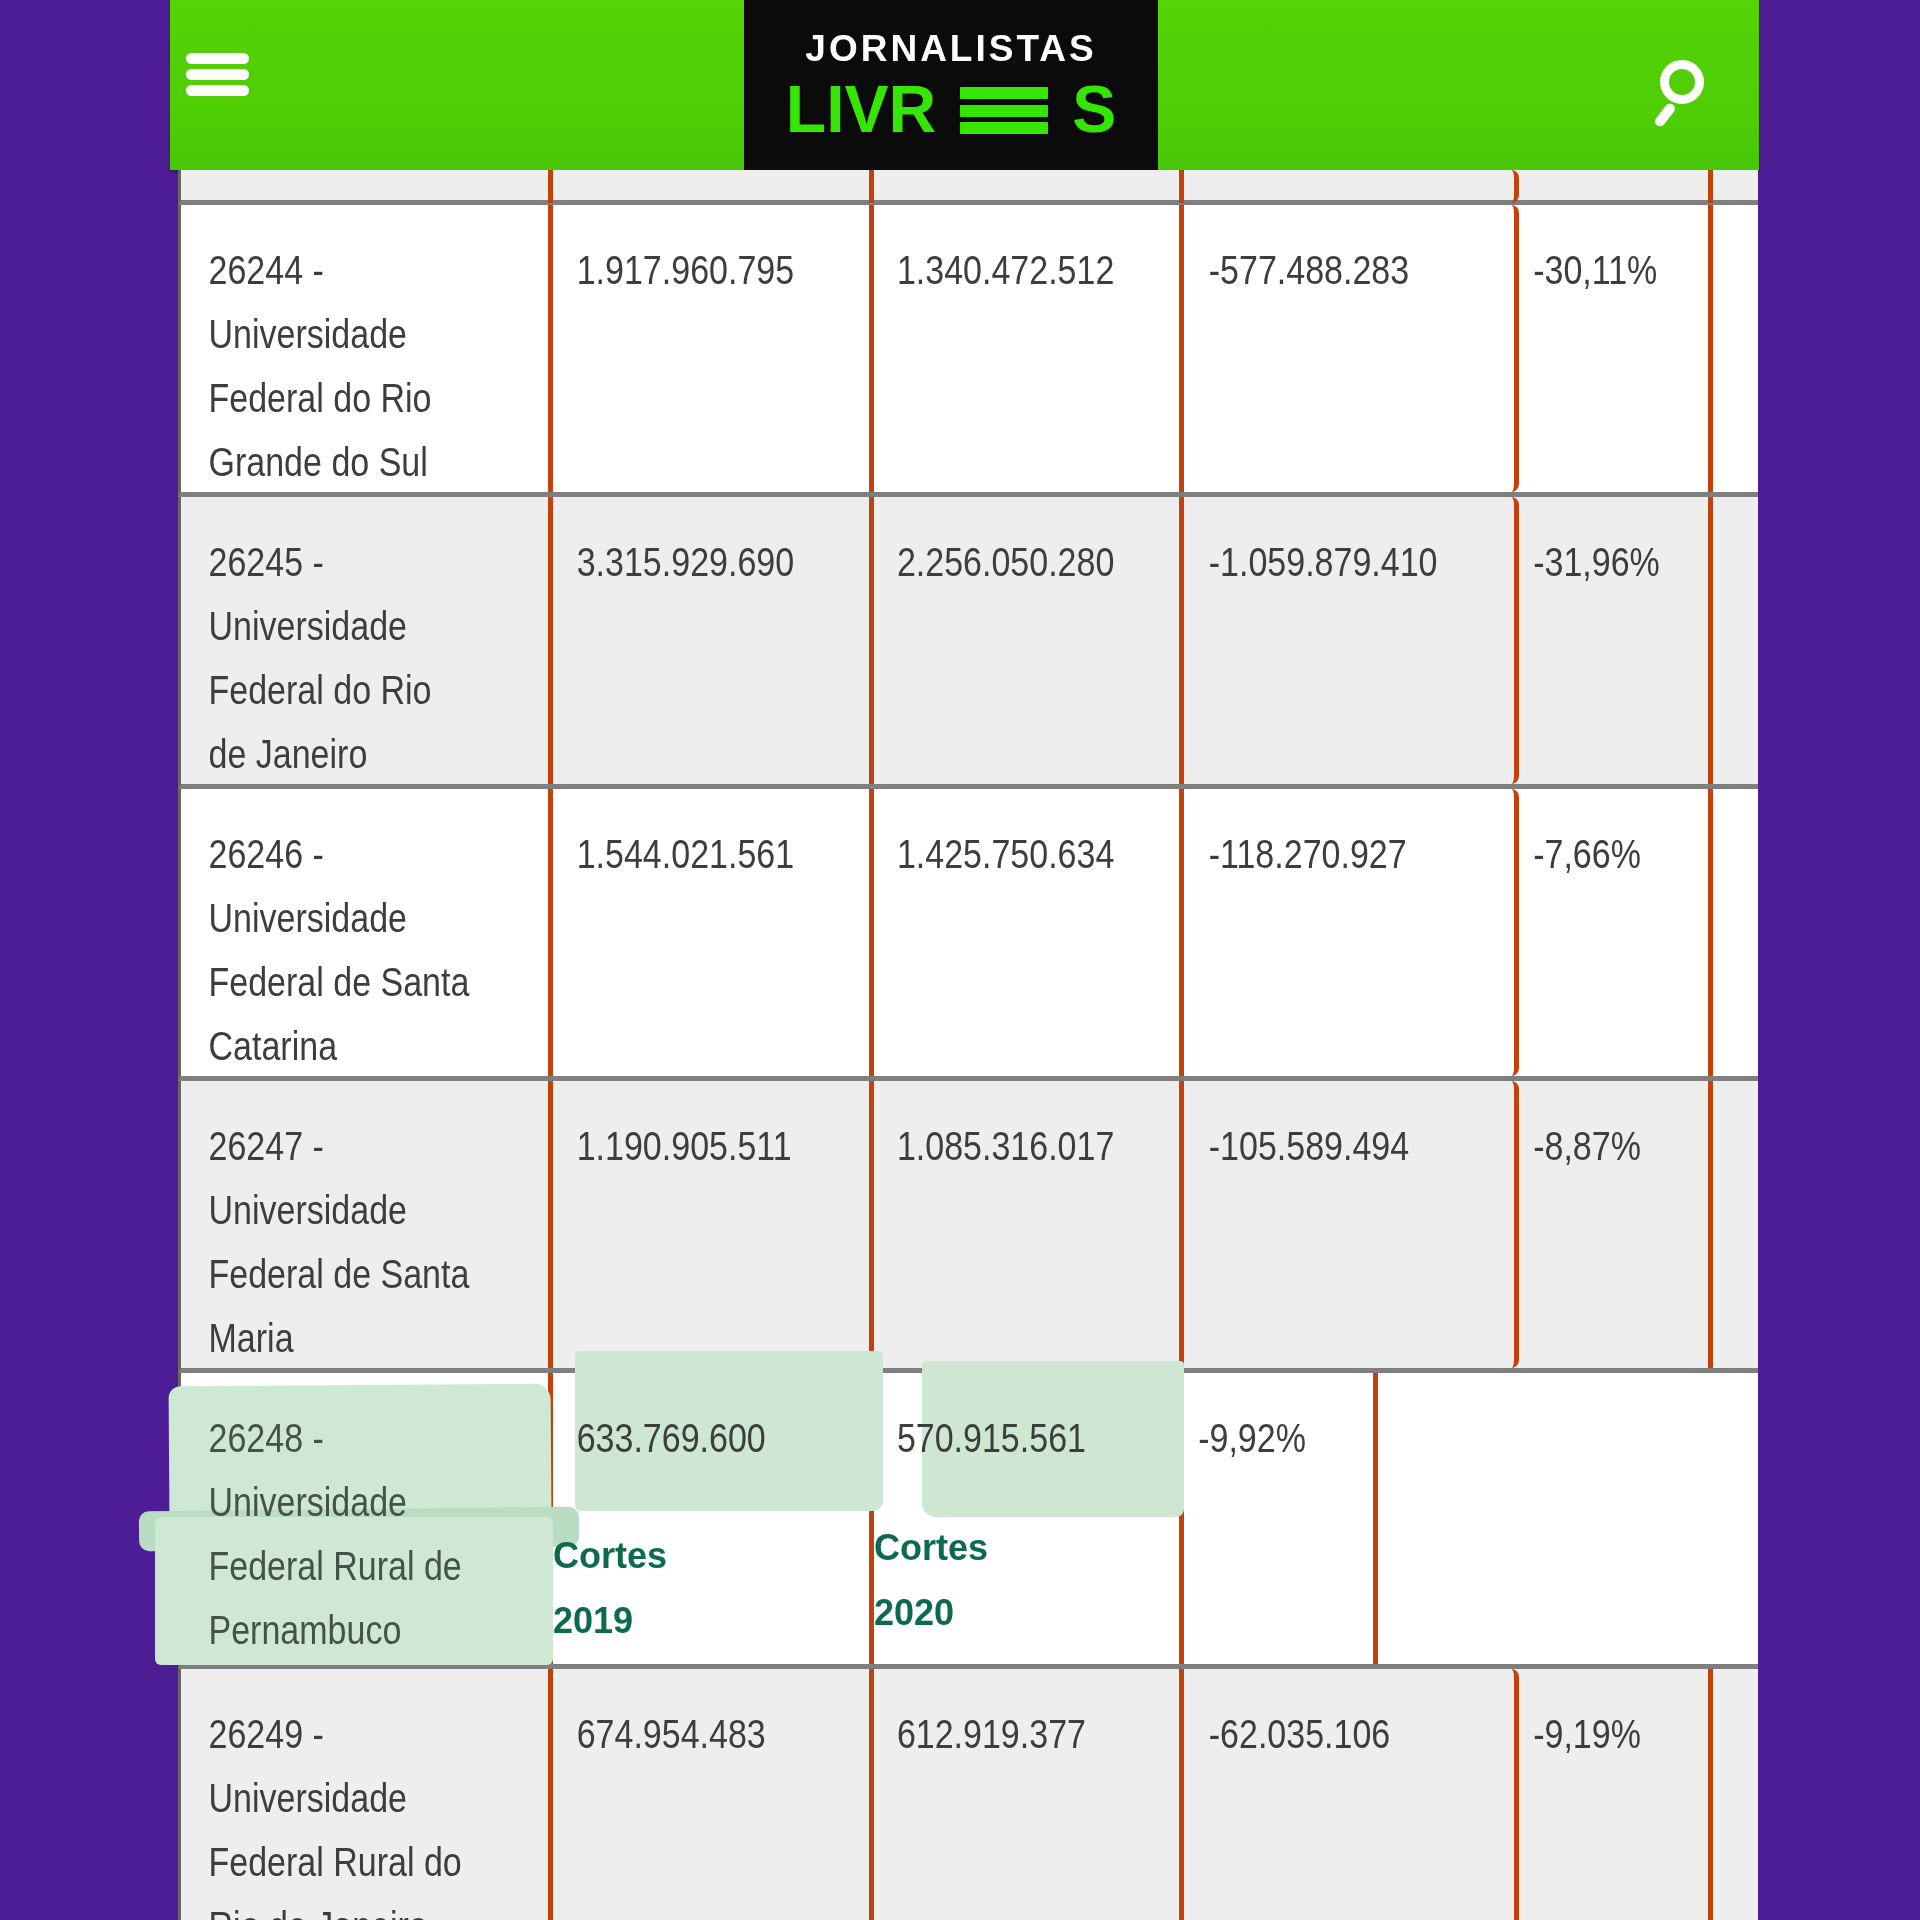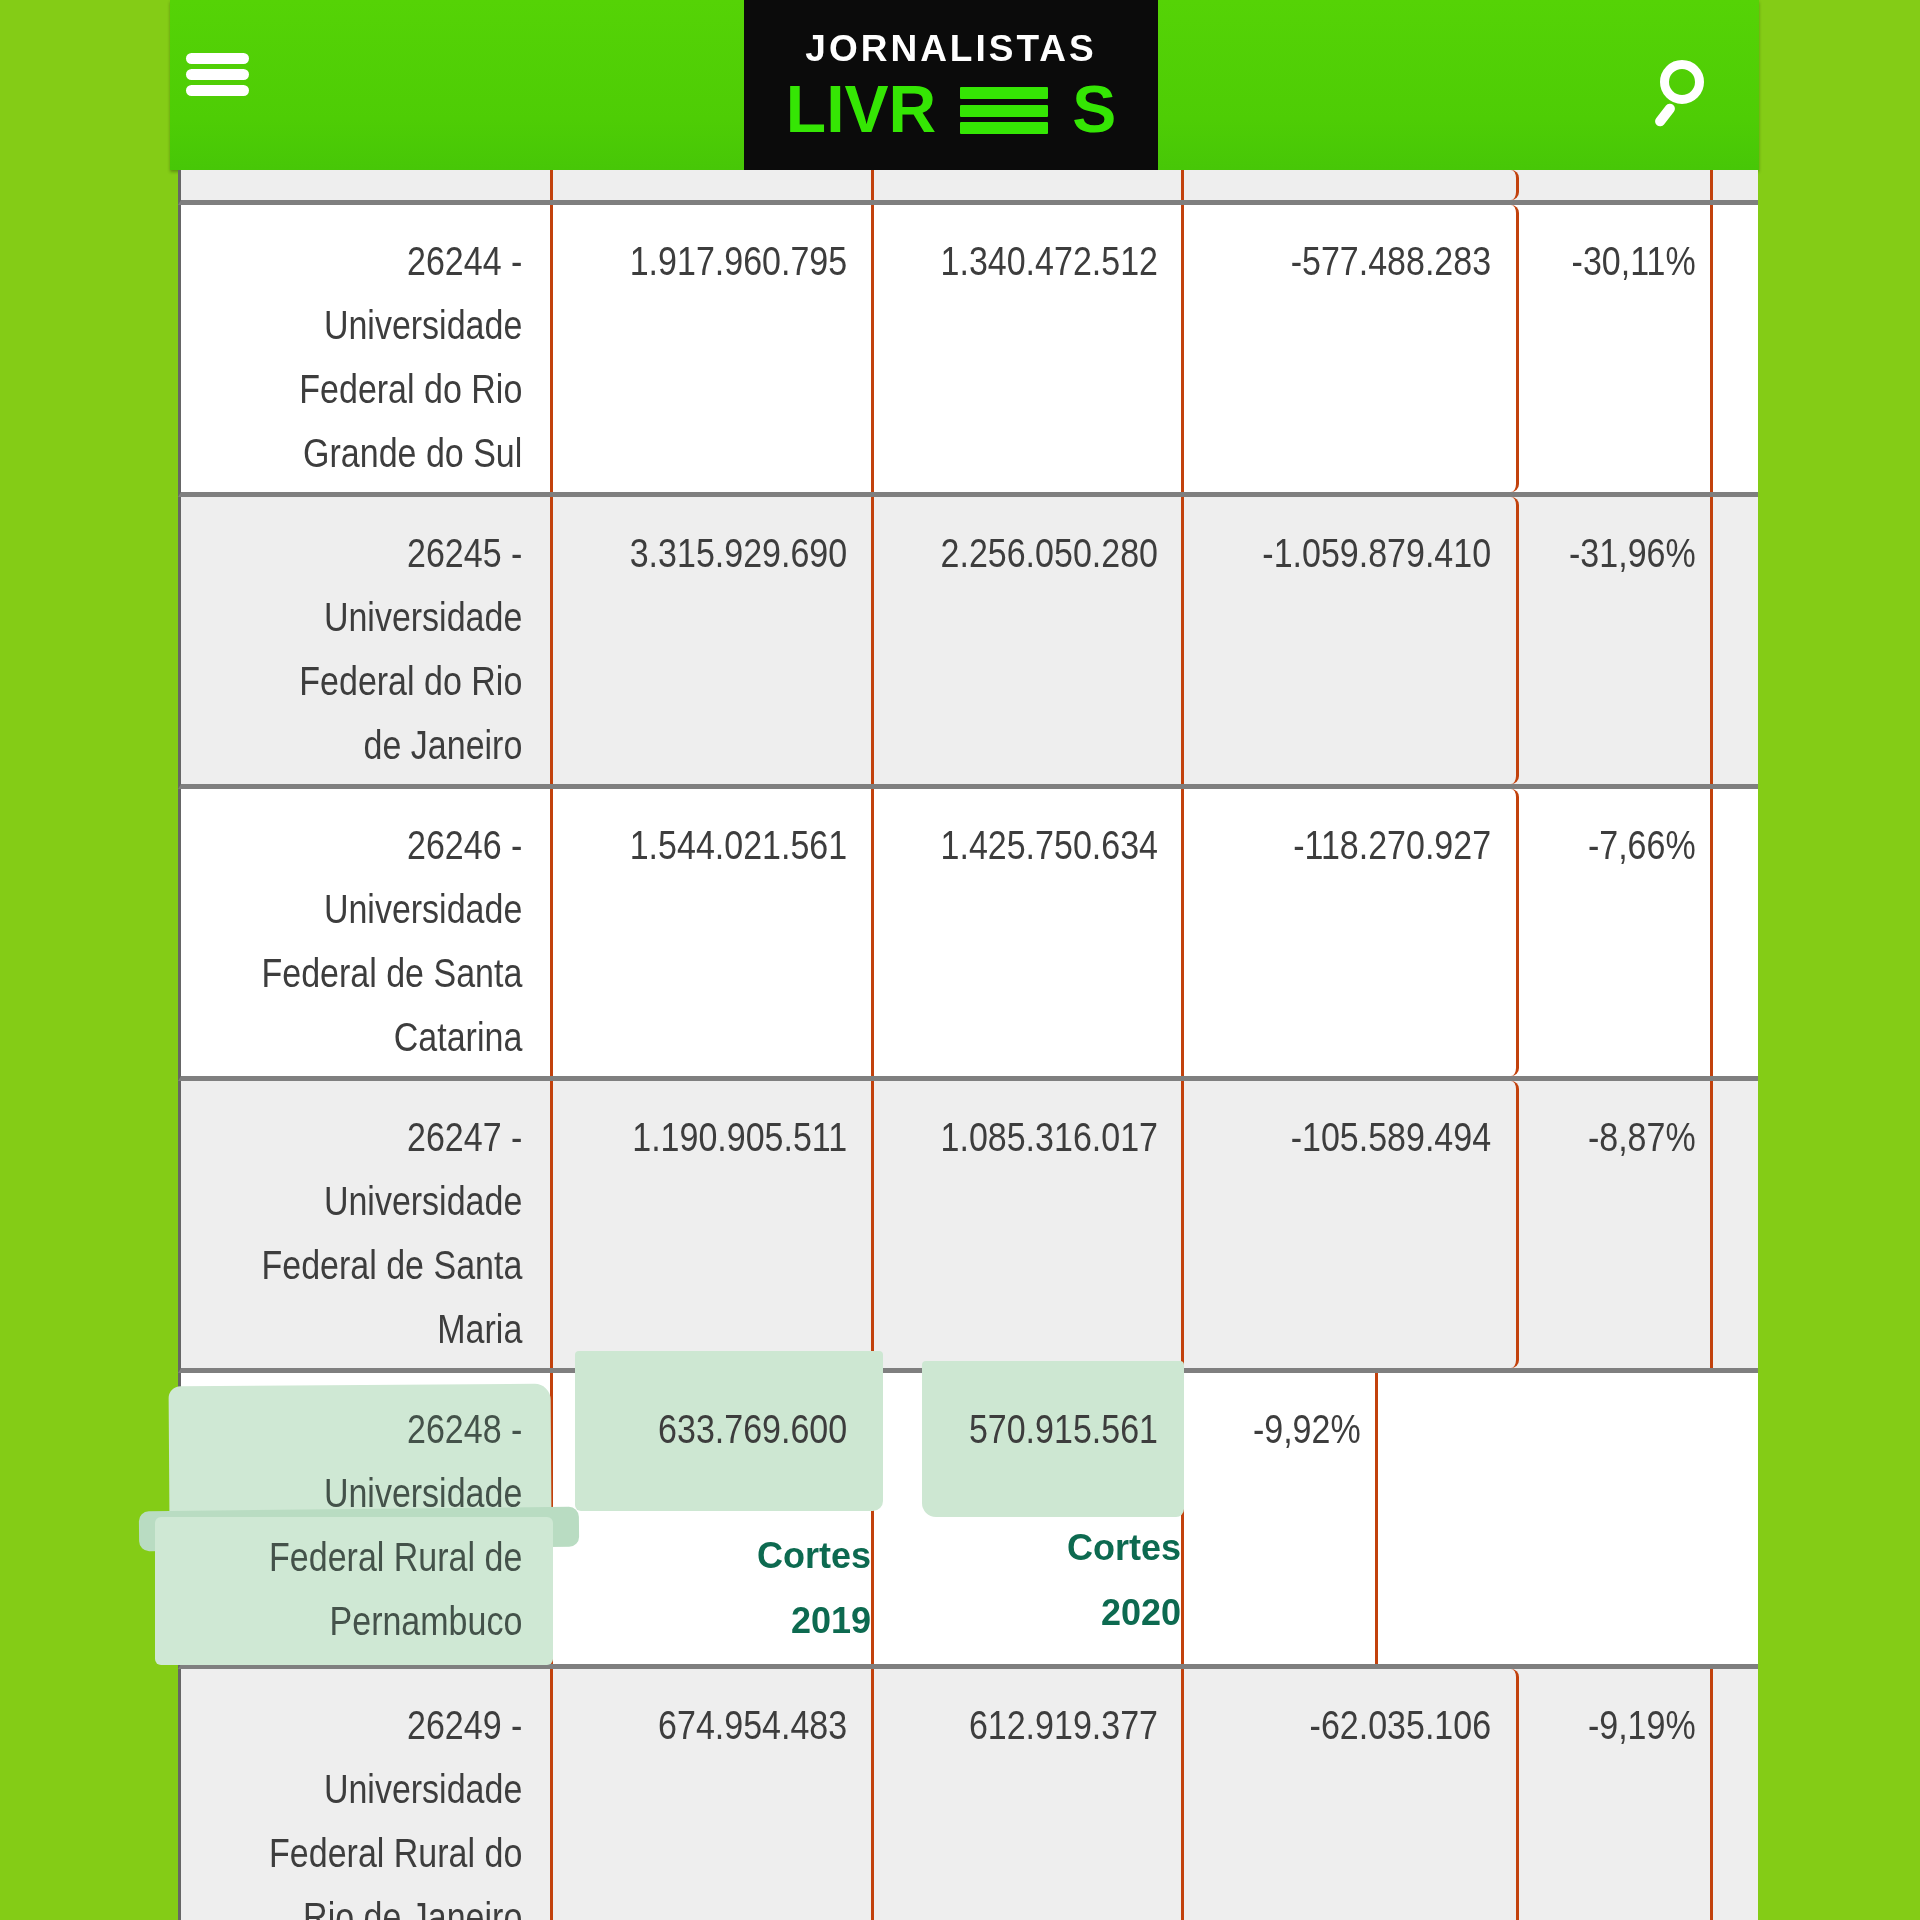--- a/index.html
+++ b/index.html
@@ -1,16 +1,16 @@
 <!DOCTYPE html>
 <html><head>
 <meta charset="utf-8">
 <style>
   html,body{margin:0;padding:0;background:#ffffff;}
-  .page{position:relative;width:1920px;height:1920px;background:#84cc16;overflow:hidden;
+  .page{position:relative;width:1920px;height:1920px;background:#4c1d95;overflow:hidden;
         font-family:"Liberation Sans",sans-serif;}
 
   
   .header{position:absolute;left:170px;top:0;width:1589px;height:170px;
           background:linear-gradient(180deg,#55d306 0%,#4ecd05 70%,#47c707 100%);
           box-shadow:0 2px 3px rgba(0,0,0,.28);}
   .burger{position:absolute;left:16px;top:53px;width:63px;cursor:pointer;}
   .burger span{display:block;width:63px;height:11px;background:#ffffff;border-radius:6px;margin-bottom:5px;}
   .logo-box{position:absolute;left:574px;top:0;width:414px;height:170px;background:#0b0b0b;
             display:flex;flex-direction:column;align-items:center;justify-content:center;padding-top:2px;box-sizing:border-box;}
@@ -24,22 +24,22 @@
   .handle{position:absolute;left:6px;bottom:2px;width:10px;height:26px;background:#ffffff;border-radius:5px;transform:rotate(38deg);}
 
   
   .table{position:absolute;left:178px;top:170px;width:1580px;}
   .row{display:flex;border-left:3px solid #666666;border-bottom:5px solid #7f7f7f;background:#ffffff;box-sizing:border-box;}
   .row:nth-child(odd){background:#eeeeee;}
   .row.strip{height:35px;}
   .row.r{height:292px;}
   .row.r4{height:296px;}
   .row.r5{height:300px;}
-  .cell{box-sizing:border-box;border-right:3px solid #c2410c;text-align:right;
-        padding-top:24px;position:relative;}
+  .cell{box-sizing:border-box;border-right:5px solid #c2410c;text-align:left;
+        padding-top:33px;position:relative;}
   .c1{width:372px;}.c2{width:321px;}.c3{width:310px;}.c4{width:335px;border-radius:8px;}.c5{width:194px;}
   .line{position:relative;z-index:2;font-size:40px;line-height:64px;color:#3d3d3d;
         transform:scaleX(.85);white-space:nowrap;}
   .hlrow .c1 .line{color:#44524a;}
 
   
   .hl{position:absolute;z-index:1;}
   .hl-a{left:-12px;top:12px;width:382px;height:132px;background:#cfe8d4;border-radius:12px 16px 4px 4px;transform:rotate(-.4deg);}
   .hl-band{left:-42px;top:136px;width:440px;height:40px;background:#b9dcc2;border-radius:10px;transform:rotate(-.6deg);}
   .hl-b{left:-26px;top:144px;width:398px;height:148px;background:#cfe8d4;border-radius:6px;}

